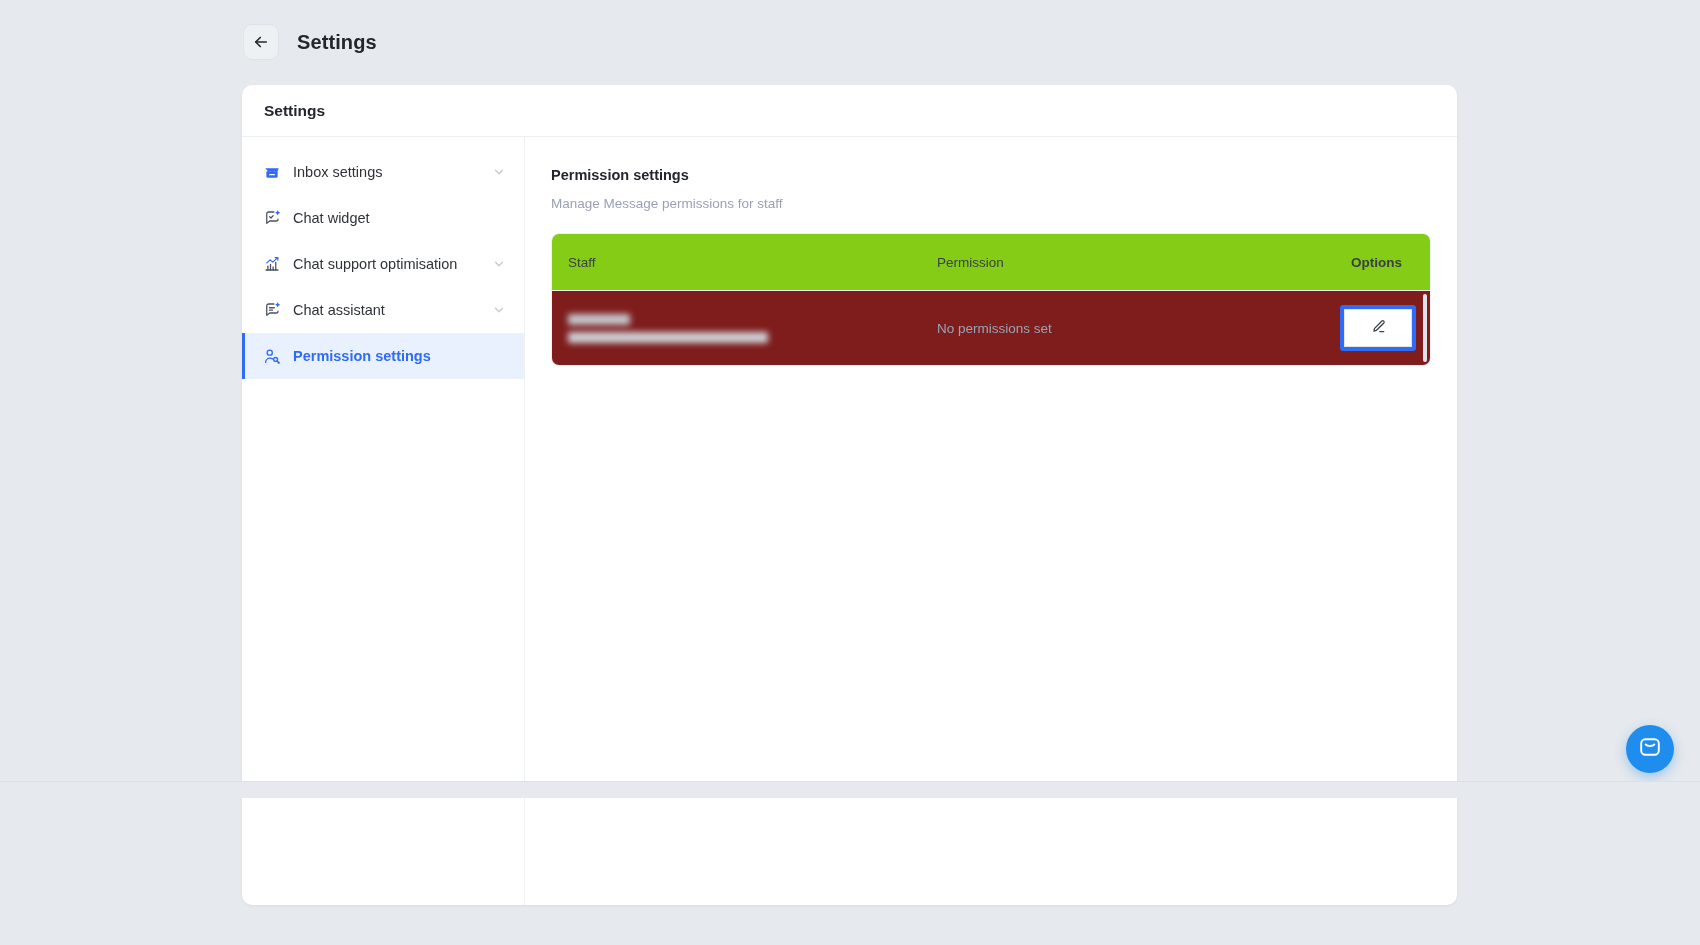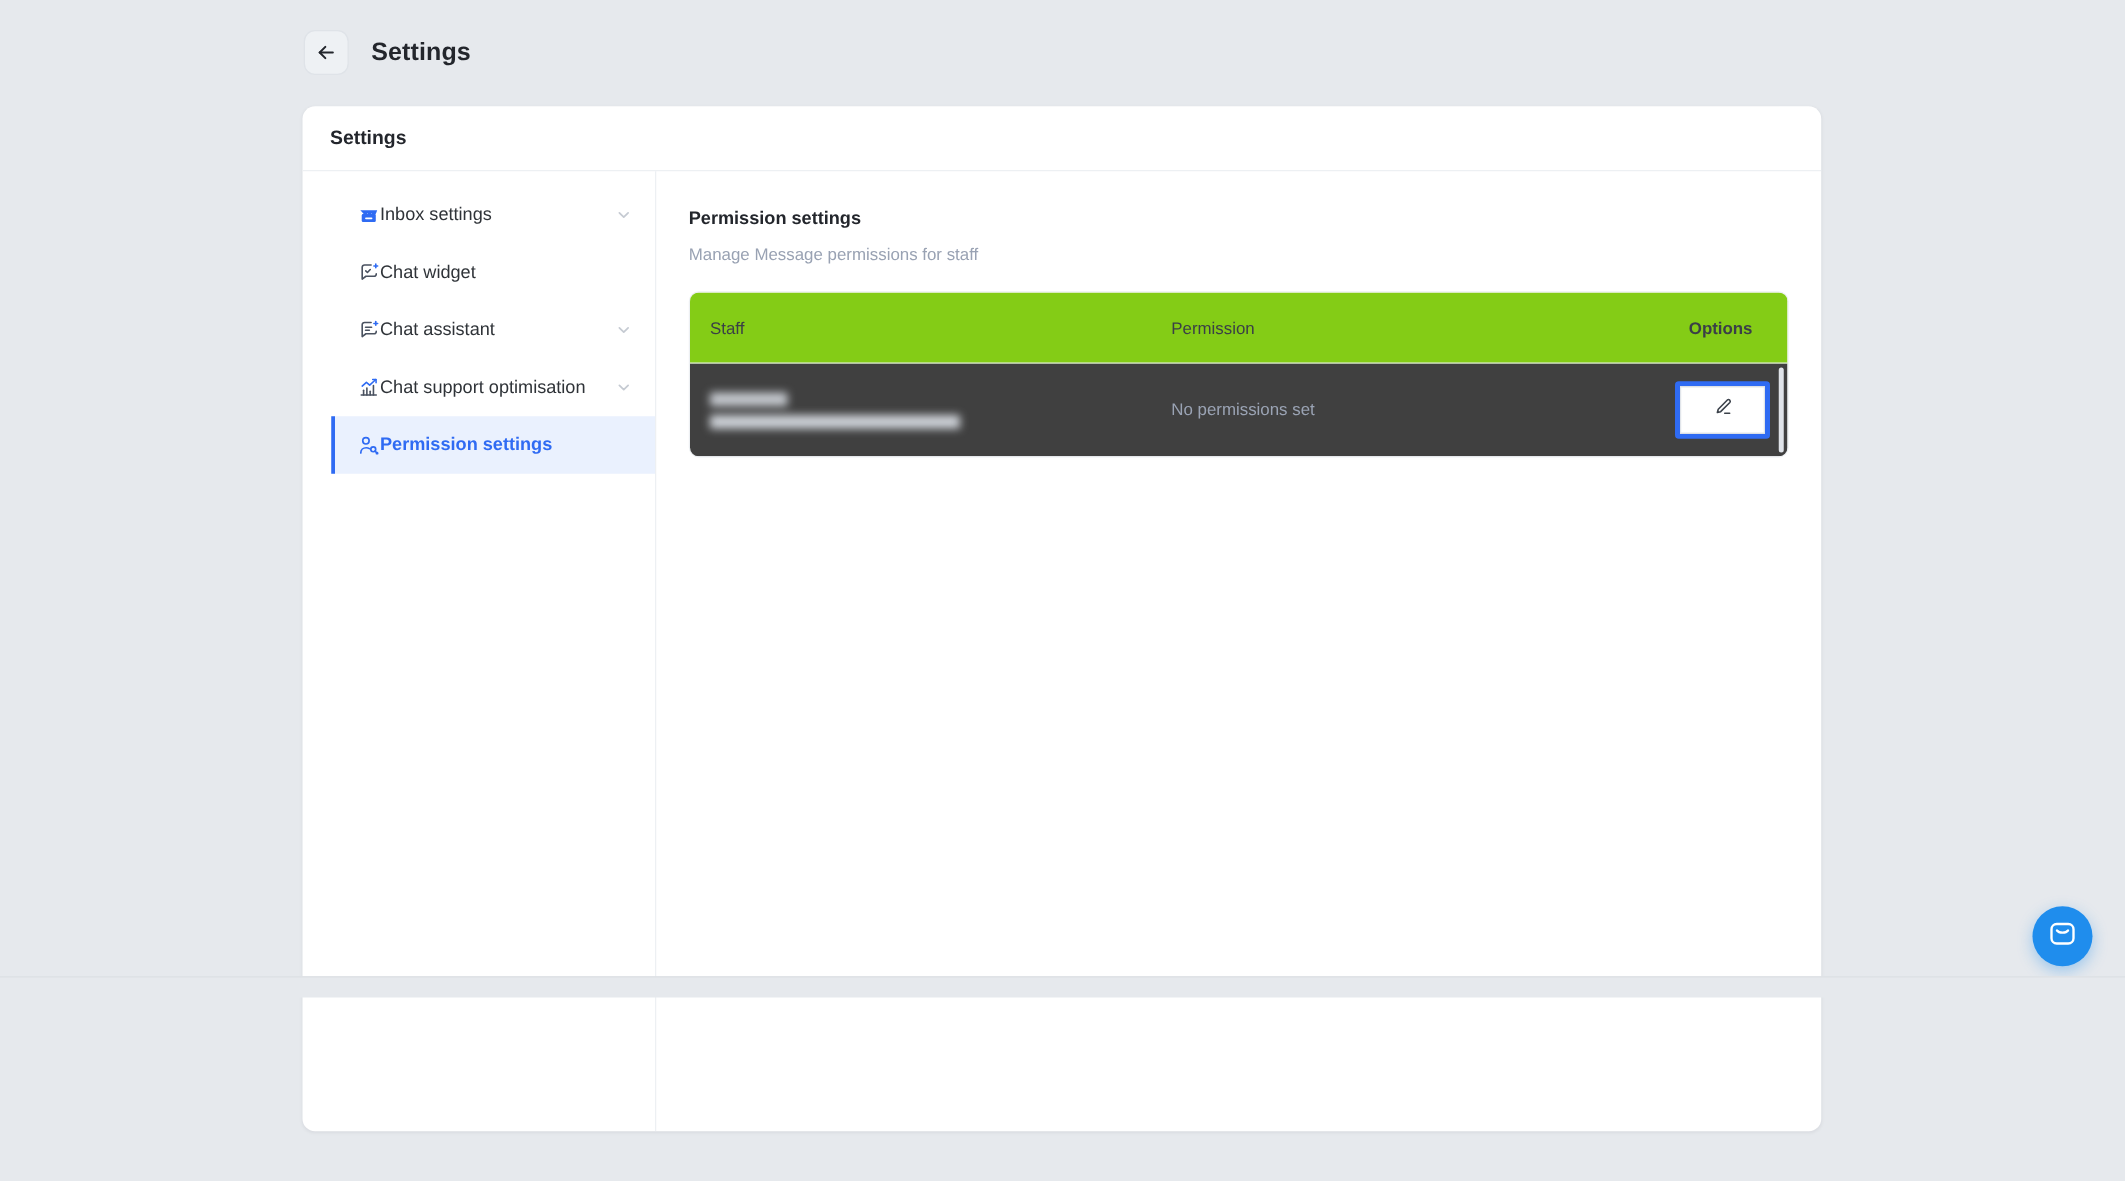--- a/index.html
+++ b/index.html
@@ -41,22 +41,22 @@
   
   .sidebar {
     width: 283px; flex: 0 0 283px;
     border-right: 1px solid #edf0f3;
     padding-top: 12px;
     position: relative;
   }
   .nav-item {
     position: relative;
     height: 46px; display: flex; align-items: center;
-    padding: 0 18px 0 21px; cursor: pointer;
-    color: #2f3338; font-size: 14.5px; margin-left: 23px;
+    padding: 0 18px 0 21px; gap: 12px; cursor: pointer;
+    color: #2f3338; font-size: 14.5px;
   }
   .nav-item .ico { width: 18px; height: 18px; flex: 0 0 18px; display: flex; align-items: center; justify-content: center; }
   .nav-item .ico svg { display: block; }
   .nav-label { flex: 1 1 auto; white-space: nowrap; }
   .chev { width: 14px; height: 14px; flex: 0 0 14px; opacity: .55; }
   .nav-item.active { background: #eaf1fe; color: #2f6bf3; font-weight: 600; }
   .nav-item.active::before {
     content: ""; position: absolute; left: 0; top: 0; bottom: 0;
     width: 3px; background: #2f6bf3;
   }
@@ -72,21 +72,21 @@
     overflow: hidden; position: relative;
     max-width: 885px;
   }
   .t-head {
     display: flex; align-items: center; height: 57px;
     background: #84cc16; border-bottom: 1px solid #edf0f3;
     font-size: 13.5px; color: #3a3f47;
   }
   .t-row {
     display: flex; align-items: center; height: 74px;
-    background: #404040;
+    background: #7f1d1d;
   }
   .c-staff { flex: 0 0 385px; padding-left: 16px; }
   .c-perm  { flex: 1 1 auto; }
   .c-opts  { flex: 0 0 165px; display: flex; justify-content: flex-end; padding-right: 14px; }
   .t-head .c-opts { padding-right: 28px; font-weight: bold; }
 
   .perm-empty { font-size: 13.5px; color: #9aa3b4; }
 
   
   .redacted { display: flex; flex-direction: column; gap: 7px; filter: blur(3.2px); }
@@ -172,48 +172,48 @@
               <line x1="19.5" y1="3" x2="19.5" y2="7" stroke="#2f6bf3"></line>
                 <line x1="17.5" y1="5" x2="21.5" y2="5" stroke="#2f6bf3"></line>
             </svg>
           </span>
           <span class="nav-label">Chat widget</span>
         </div>
 
         <div class="nav-item">
           <span class="ico">
             <svg width="18" height="18" viewBox="0 0 24 24" fill="none" stroke="#4a5260" stroke-width="1.7" stroke-linecap="round" stroke-linejoin="round">
-              <path d="M20 13.5A2.5 2.5 0 0 1 17.5 16H9l-4 3V6.5A2.5 2.5 0 0 1 7.5 4h7"></path>
-              <line x1="8.6" y1="9" x2="15" y2="9"></line>
-                <line x1="8.6" y1="12.2" x2="12.6" y2="12.2"></line>
-              <line x1="19.5" y1="3" x2="19.5" y2="7" stroke="#2f6bf3"></line>
-                <line x1="17.5" y1="5" x2="21.5" y2="5" stroke="#2f6bf3"></line>
-            </svg>
-          </span>
-          <span class="nav-label">Chat assistant</span>
-          <span class="chev">
-            <svg width="14" height="14" viewBox="0 0 24 24" fill="none" stroke="#97a0ae" stroke-width="2.4" stroke-linecap="round" stroke-linejoin="round">
-                <polyline points="6 9 12 15 18 9"></polyline>
-              </svg>
-          </span>
-        </div>
-
-        <div class="nav-item">
-          <span class="ico">
-            <svg width="18" height="18" viewBox="0 0 24 24" fill="none" stroke="#4a5260" stroke-width="1.7" stroke-linecap="round" stroke-linejoin="round">
               <line x1="4" y1="20" x2="20" y2="20"></line>
               <line x1="6.5" y1="20" x2="6.5" y2="15"></line>
                 <line x1="10" y1="20" x2="10" y2="12.5"></line>
               <line x1="13.5" y1="20" x2="13.5" y2="16"></line>
                 <line x1="17" y1="20" x2="17" y2="10"></line>
               <polyline points="5 10.5 9.5 6.5 13 9.5 19.5 3.5" stroke="#2f6bf3"></polyline>
               <polyline points="16.2 3.5 19.8 3.5 19.8 6.8" stroke="#2f6bf3"></polyline>
             </svg>
           </span>
           <span class="nav-label">Chat support optimisation</span>
+          <span class="chev">
+            <svg width="14" height="14" viewBox="0 0 24 24" fill="none" stroke="#97a0ae" stroke-width="2.4" stroke-linecap="round" stroke-linejoin="round">
+                <polyline points="6 9 12 15 18 9"></polyline>
+              </svg>
+          </span>
+        </div>
+
+        <div class="nav-item">
+          <span class="ico">
+            <svg width="18" height="18" viewBox="0 0 24 24" fill="none" stroke="#4a5260" stroke-width="1.7" stroke-linecap="round" stroke-linejoin="round">
+              <path d="M20 13.5A2.5 2.5 0 0 1 17.5 16H9l-4 3V6.5A2.5 2.5 0 0 1 7.5 4h7"></path>
+              <line x1="8.6" y1="9" x2="15" y2="9"></line>
+                <line x1="8.6" y1="12.2" x2="12.6" y2="12.2"></line>
+              <line x1="19.5" y1="3" x2="19.5" y2="7" stroke="#2f6bf3"></line>
+                <line x1="17.5" y1="5" x2="21.5" y2="5" stroke="#2f6bf3"></line>
+            </svg>
+          </span>
+          <span class="nav-label">Chat assistant</span>
           <span class="chev">
             <svg width="14" height="14" viewBox="0 0 24 24" fill="none" stroke="#97a0ae" stroke-width="2.4" stroke-linecap="round" stroke-linejoin="round">
                 <polyline points="6 9 12 15 18 9"></polyline>
               </svg>
           </span>
         </div>
 
         <div class="nav-item active">
           <span class="ico">
             <svg width="18" height="18" viewBox="0 0 24 24" fill="none" stroke="#2f6bf3" stroke-width="1.8" stroke-linecap="round" stroke-linejoin="round">

